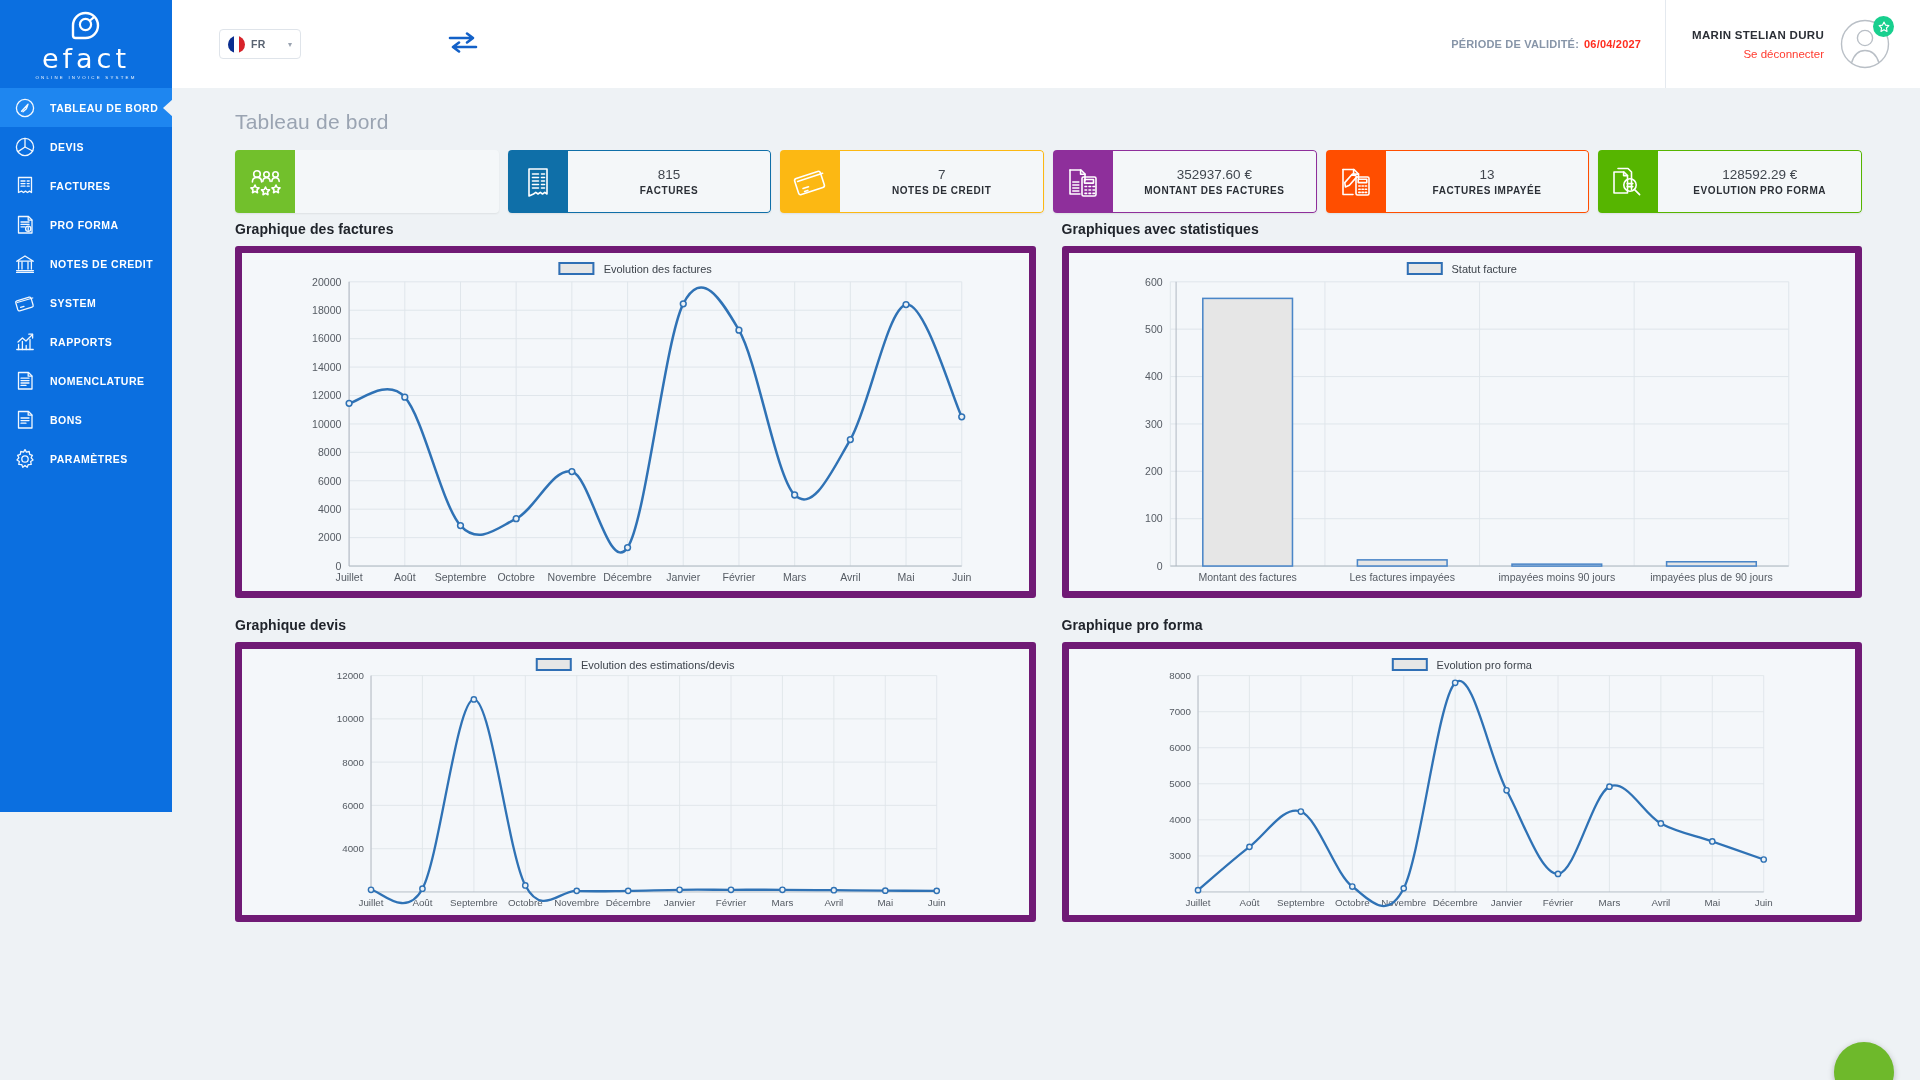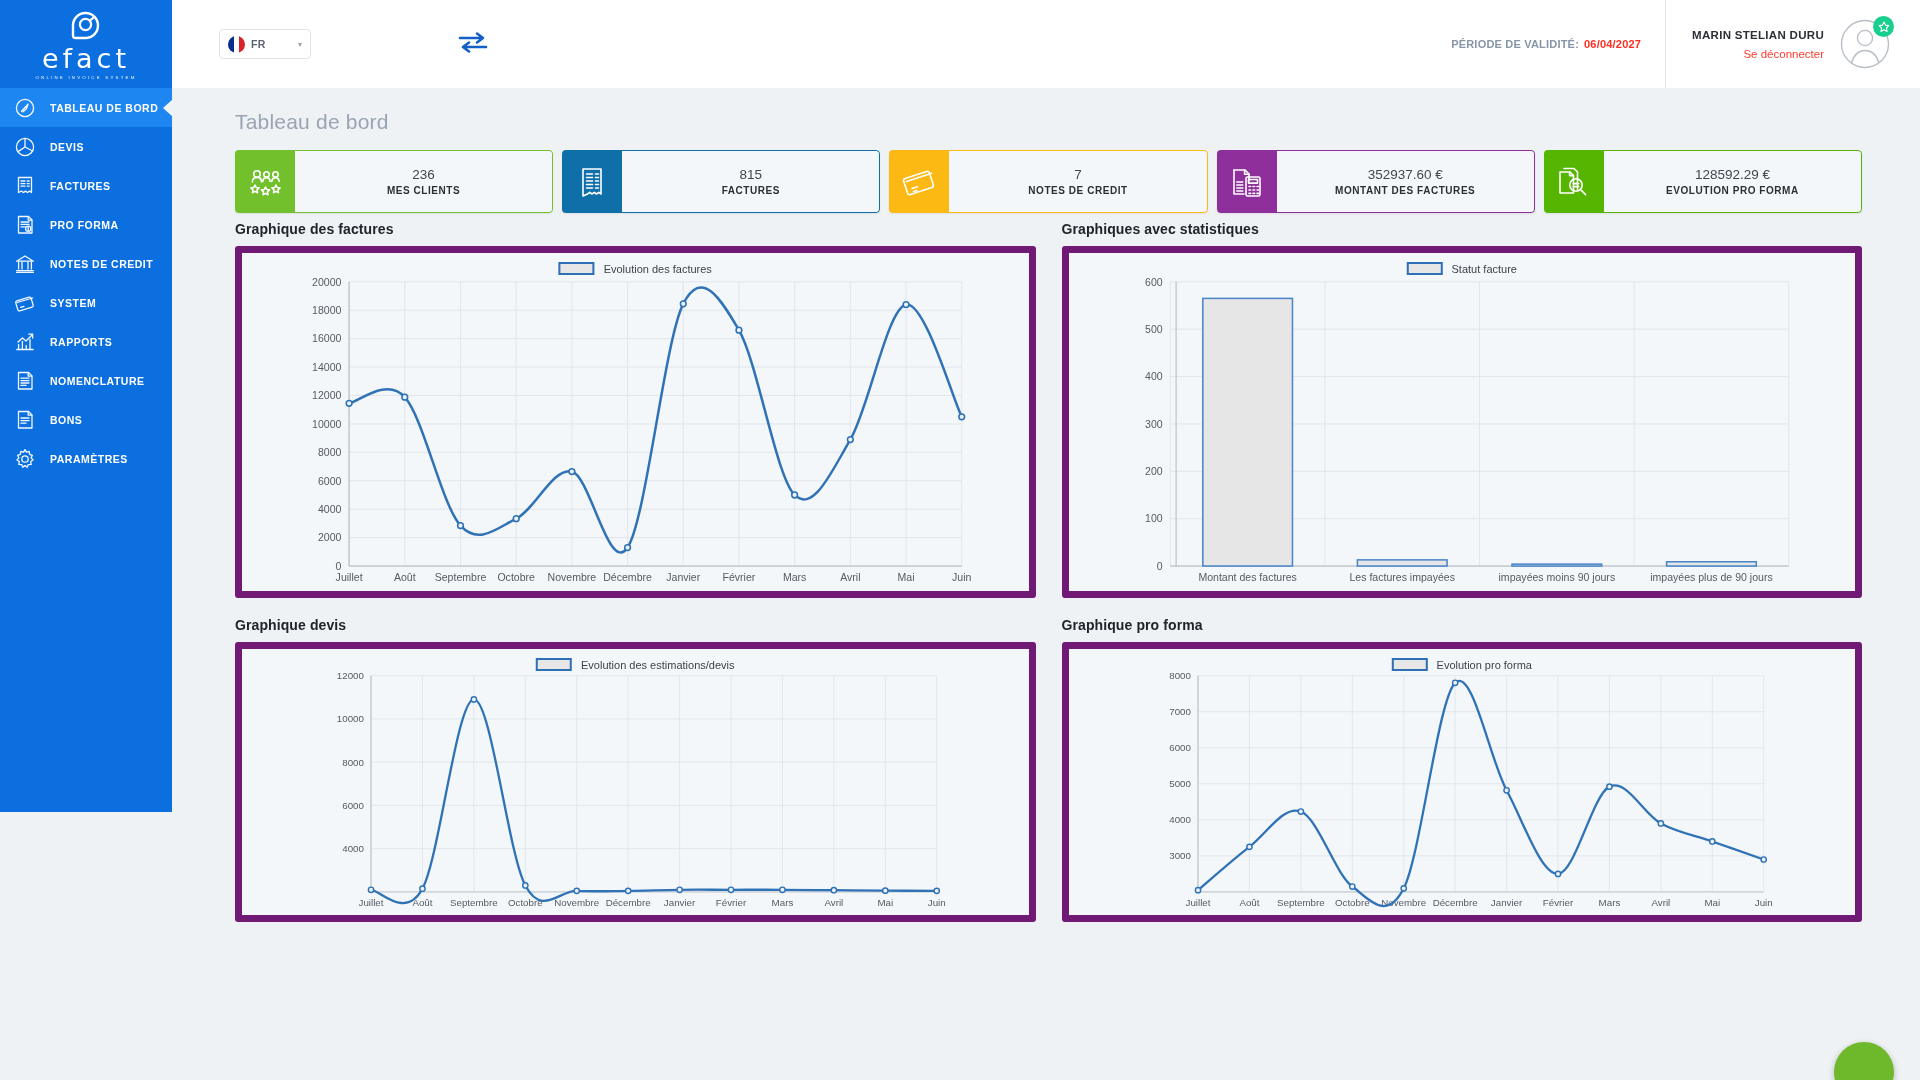--- a/index.html
+++ b/index.html
@@ -33,21 +33,21 @@
     border-right:10px solid #eef2f5;
   }
   .nav-ico{ width:22px; height:22px; flex:0 0 22px; opacity:.95;}
   .nav-ico svg{ display:block; }
   
   #topbar{
     position:absolute; left:172px; top:0; right:0; height:88px;
     background:#fff; display:flex; align-items:center;
   }
   #lang-select{
-    margin-left:47px; width:92px; height:30px; border:1px solid #dfe4ea;
+    margin-left:47px; width:82px; height:30px; border:1px solid #dfe4ea;
     border-radius:4px; display:flex; align-items:center; gap:6px;
     padding:0 8px; background:#fff; cursor:pointer;
   }
   .flag{ width:17px; height:17px; border-radius:50%; overflow:hidden;
     display:flex; box-shadow:0 0 0 1px rgba(0,0,0,.08) inset; flex:0 0 17px;}
   .flag i{ flex:1; height:100%; display:block;}
   .fb{background:#0a2d8f}.fw{background:#fff}.fr{background:#d8232a}
   #lang-label{font-size:10.5px;color:#5a6472;font-weight:600;letter-spacing:.4px;}
   .caret{ font-size:8px; color:#9aa3b0; margin-left:auto;}
   #swap-btn{ margin-left:147px; cursor:pointer; }
@@ -284,24 +284,20 @@
             <path d="M4.4 16c0-2.8 2-4.6 4.6-4.6s4.6 1.8 4.6 4.6" fill="none" stroke="#fff" stroke-width="1.6" stroke-linejoin="round" stroke-linecap="round"></path>
             <circle cx="18.5" cy="8.4" r="2.7" fill="none" stroke="#fff" stroke-width="1.6" stroke-linejoin="round" stroke-linecap="round"></circle>
             <path d="M14.8 15.4c.2-2.3 1.8-3.7 3.7-3.7s3.5 1.4 3.7 3.7" fill="none" stroke="#fff" stroke-width="1.6" stroke-linejoin="round" stroke-linecap="round"></path>
             <circle cx="27.5" cy="8.4" r="2.7" fill="none" stroke="#fff" stroke-width="1.6" stroke-linejoin="round" stroke-linecap="round"></circle>
             <path d="M23.8 15.4c.2-2.3 1.8-3.7 3.7-3.7s3.5 1.4 3.7 3.7" fill="none" stroke="#fff" stroke-width="1.6" stroke-linejoin="round" stroke-linecap="round"></path>
             <path d="M7 19l1.2 2.5 2.8.4-2 2 .5 2.8L7 25.4 4.5 26.7l.5-2.8-2-2 2.8-.4z" fill="none" stroke="#fff" stroke-width="1.6" stroke-linejoin="round" stroke-linecap="round"></path>
             <path d="M17.5 21l1.2 2.5 2.8.4-2 2 .5 2.8-2.5-1.3-2.5 1.3.5-2.8-2-2 2.8-.4z" fill="none" stroke="#fff" stroke-width="1.6" stroke-linejoin="round" stroke-linecap="round"></path>
             <path d="M28 19l1.2 2.5 2.8.4-2 2 .5 2.8L28 25.4l-2.5 1.3.5-2.8-2-2 2.8-.4z" fill="none" stroke="#fff" stroke-width="1.6" stroke-linejoin="round" stroke-linecap="round"></path>
           </svg>
         </div>
-    <div class="kpi-body" style="border-color:#72c02c">
-      <div class="kpi-val">236</div>
-      <div class="kpi-lbl">MES CLIENTS</div>
-    </div>
       </div>
       <div class="kpi">
         <div class="kpi-ico" style="background:#0f6fa8">
       <svg viewBox="0 0 34 32" width="34" height="32">
             <path d="M8 3h18v25l-2.2-1.6L21.5 28l-2.2-1.6L17 28l-2.2-1.6L12.5 28 8 30z" fill="none" stroke="#fff" stroke-width="1.6" stroke-linejoin="round" stroke-linecap="round"></path>
             <path d="M11.5 8h6M11.5 11.5h6M11.5 15h6M11.5 18.5h6M11.5 22h6M20.5 8h3M20.5 11.5h3M20.5 15h3M20.5 18.5h3M20.5 22h3" fill="none" stroke="#fff" stroke-width="1.6" stroke-linejoin="round" stroke-linecap="round"></path>
           </svg>
         </div>
     <div class="kpi-body" style="border-color:#0f6fa8">
       <div class="kpi-val">815</div>
@@ -329,20 +325,37 @@
             <path d="M4 4v24h10" fill="none" stroke="#fff" stroke-width="1.6" stroke-linejoin="round" stroke-linecap="round"></path>
             <path d="M6.8 16h6M6.8 19h6M6.8 22h6M6.8 25h6" fill="none" stroke="#fff" stroke-width="1.6" stroke-linejoin="round" stroke-linecap="round"></path>
             <rect x="16" y="11" width="14" height="19" rx="1.6" fill="none" stroke="#fff" stroke-width="1.6" stroke-linejoin="round" stroke-linecap="round"></rect>
             <rect x="18.5" y="13.5" width="9" height="3.6" fill="none" stroke="#fff" stroke-width="1.6" stroke-linejoin="round" stroke-linecap="round"></rect>
             <path d="M19 20.5h1.6M23 20.5h1.6M27 20.5h1.6M19 24h1.6M23 24h1.6M27 24h1.6M19 27.4h1.6M23 27.4h1.6M27 27.4h1.6" fill="none" stroke="#fff" stroke-width="1.6" stroke-linejoin="round" stroke-linecap="round"></path>
           </svg>
         </div>
     <div class="kpi-body" style="border-color:#8e2f9b">
       <div class="kpi-val">352937.60 €</div>
       <div class="kpi-lbl">MONTANT DES FACTURES</div>
+    </div>
+      </div>
+      <div class="kpi">
+        <div class="kpi-ico" style="background:#ff4e00">
+      <svg viewBox="0 0 34 32" width="34" height="32">
+            <path d="M4 3.5h11l4.5 4.5v5" fill="none" stroke="#fff" stroke-width="1.6" stroke-linejoin="round" stroke-linecap="round"></path>
+            <path d="M14.6 3.5v4.6h4.9" fill="none" stroke="#fff" stroke-width="1.6" stroke-linejoin="round" stroke-linecap="round"></path>
+            <path d="M4 3.5v25h10" fill="none" stroke="#fff" stroke-width="1.6" stroke-linejoin="round" stroke-linecap="round"></path>
+            <path d="M13.4 8l-7.6 8.6.6 4.4 4-1.8 7.6-8.6z" fill="none" stroke="#fff" stroke-width="1.6" stroke-linejoin="round" stroke-linecap="round"></path>
+            <rect x="17" y="11" width="13" height="18" rx="1.5" fill="none" stroke="#fff" stroke-width="1.6" stroke-linejoin="round" stroke-linecap="round"></rect>
+            <rect x="19.2" y="13.2" width="8.6" height="3.4" fill="none" stroke="#fff" stroke-width="1.6" stroke-linejoin="round" stroke-linecap="round"></rect>
+            <path d="M19.8 20h1.4M23 20h1.4M26.2 20h1.4M19.8 23.2h1.4M23 23.2h1.4M26.2 23.2h1.4M19.8 26.4h1.4M23 26.4h1.4M26.2 26.4h1.4" fill="none" stroke="#fff" stroke-width="1.6" stroke-linejoin="round" stroke-linecap="round"></path>
+          </svg>
+        </div>
+    <div class="kpi-body" style="border-color:#ff4e00">
+      <div class="kpi-val">13</div>
+      <div class="kpi-lbl">FACTURES IMPAYÉE</div>
     </div>
       </div>
       <div class="kpi">
         <div class="kpi-ico" style="background:#56b500">
       <svg viewBox="0 0 34 32" width="34" height="32">
             <path d="M3 6h10l3.5 3.5V27H3z" fill="none" stroke="#fff" stroke-width="1.6" stroke-linejoin="round" stroke-linecap="round"></path>
             <path d="M7 2.5h10l3.5 3.5v17.5" fill="none" stroke="#fff" stroke-width="1.6" stroke-linejoin="round" stroke-linecap="round"></path>
             <path d="M12.6 6v3.6h3.9" fill="none" stroke="#fff" stroke-width="1.6" stroke-linejoin="round" stroke-linecap="round"></path>
             <circle cx="19" cy="19" r="6.2" fill="none" stroke="#fff" stroke-width="1.6" stroke-linejoin="round" stroke-linecap="round"></circle>
             <path d="M16.2 17.6h5.6M16.2 20.6h5.6" fill="none" stroke="#fff" stroke-width="1.6" stroke-linejoin="round" stroke-linecap="round"></path>

